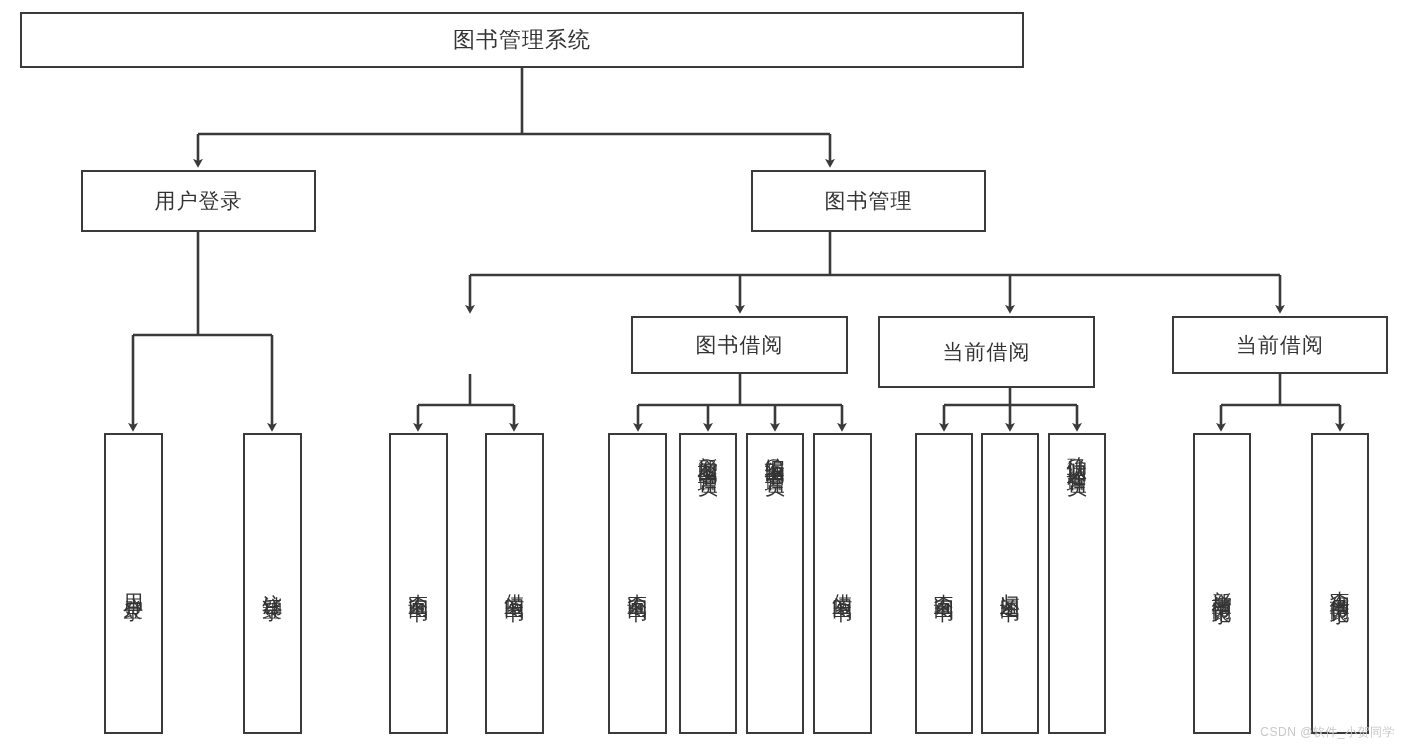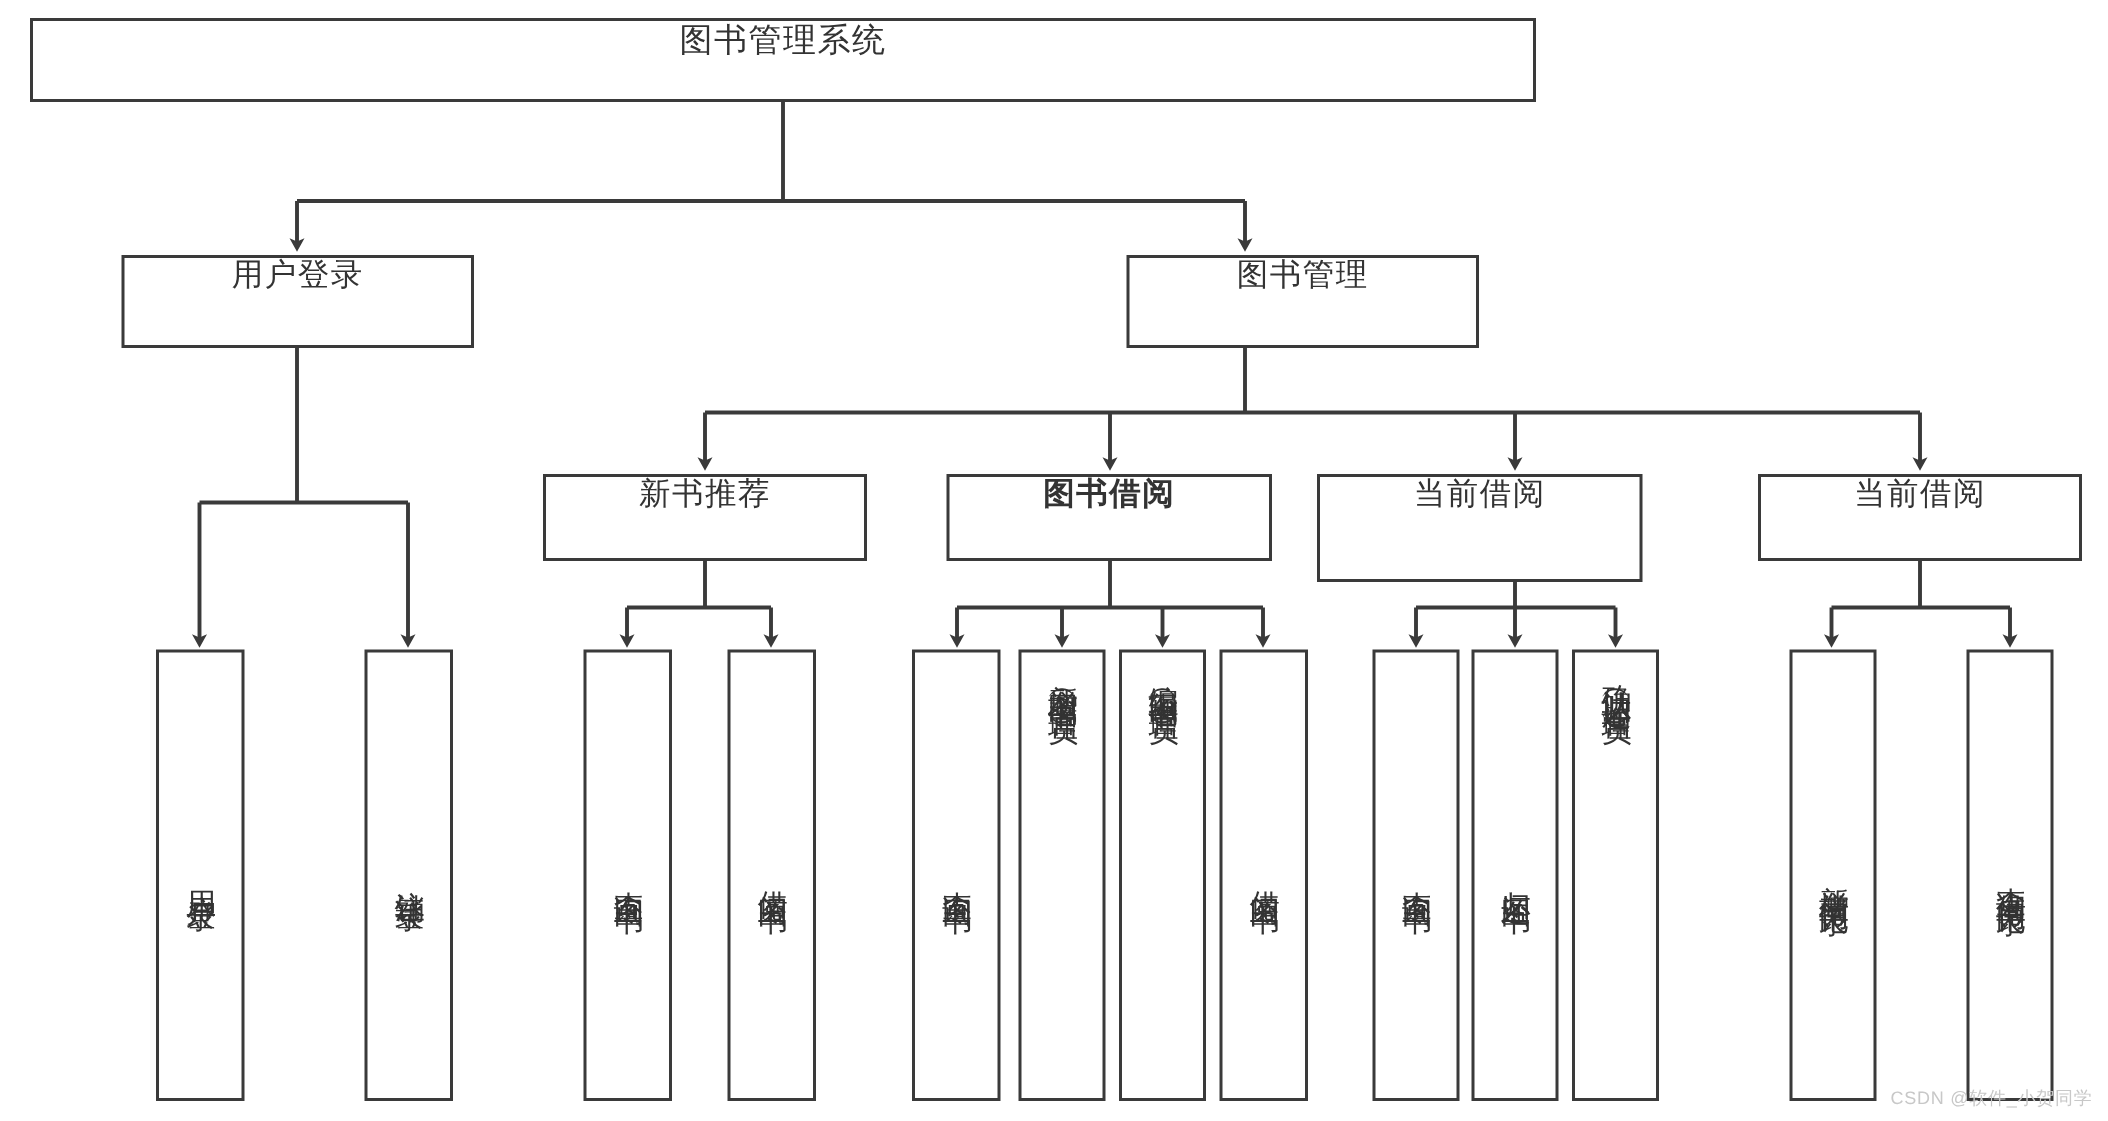--- a/index.html
+++ b/index.html
@@ -25,20 +25,21 @@
     width: 1405px;
     height: 747px;
     pointer-events: none;
   }
   .node {
     position: absolute;
     box-sizing: border-box;
     background: #ffffff;
     border: 2px solid #3a3a3a;
     display: flex;
+    align-items: center;
     justify-content: center;
     color: #333333;
   }
   .node .lbl {
     display: block;
     text-align: center;
     line-height: 1.18;
     white-space: nowrap;
   }
   
@@ -138,25 +139,22 @@
   </div>
 
   <div class="node h" style="left:81px; top:170px; width:235px; height:62px;">
     <span class="lbl">用户登录</span>
   </div>
 
   <div class="node h" style="left:711px; top:170px; width:235px; height:62px;margin-left:40px;">
     <span class="lbl">图书管理</span>
   </div>
 
-  <div class="node h" style="left:362px; top:316px; width:216px; height:58px;">
-    <span class="lbl">新书推荐</span>
-  </div>
-
-  <div class="node h" style="left:631px; top:316px; width:217px; height:58px;font-weight:bold;">
+
+  <div class="node h" style="left:631px; top:316px; width:217px; height:58px;">
     <span class="lbl">图书借阅</span>
   </div>
 
   <div class="node h" style="left:878px; top:316px; width:217px; height:72px;">
     <span class="lbl">当前借阅</span>
   </div>
 
   <div class="node h" style="left:1172px; top:316px; width:216px; height:58px;">
     <span class="lbl">当前借阅</span>
   </div>

